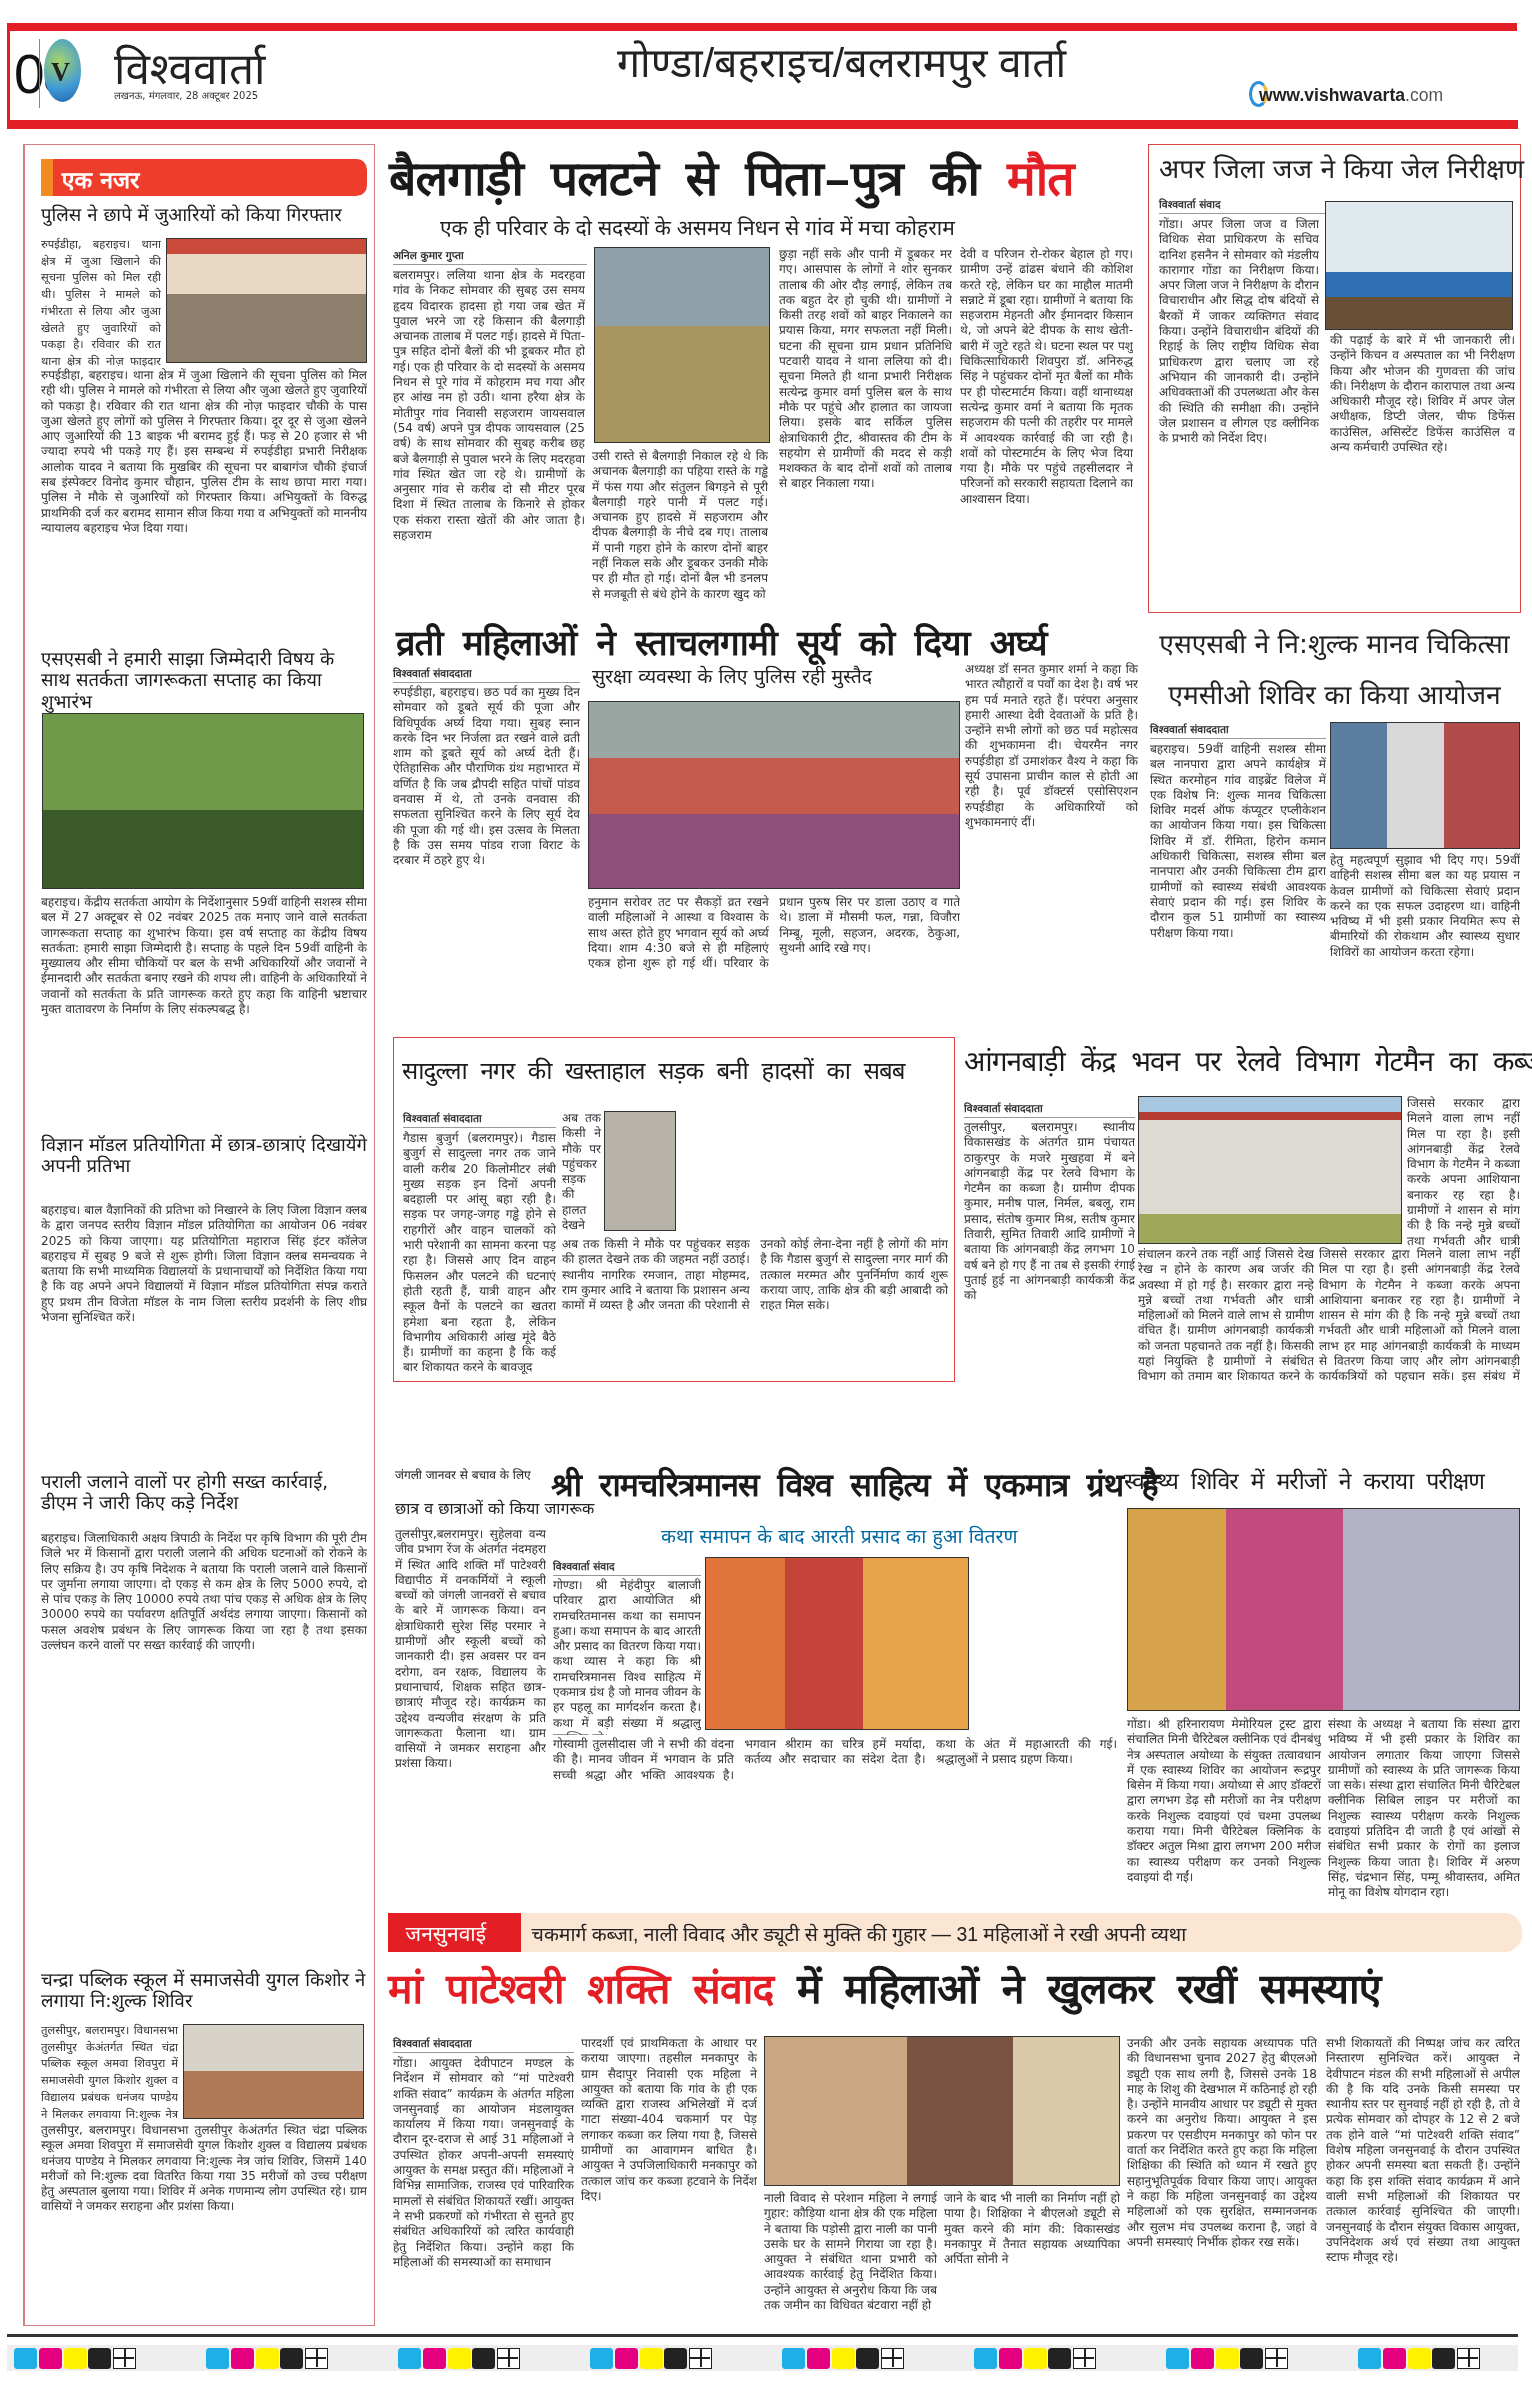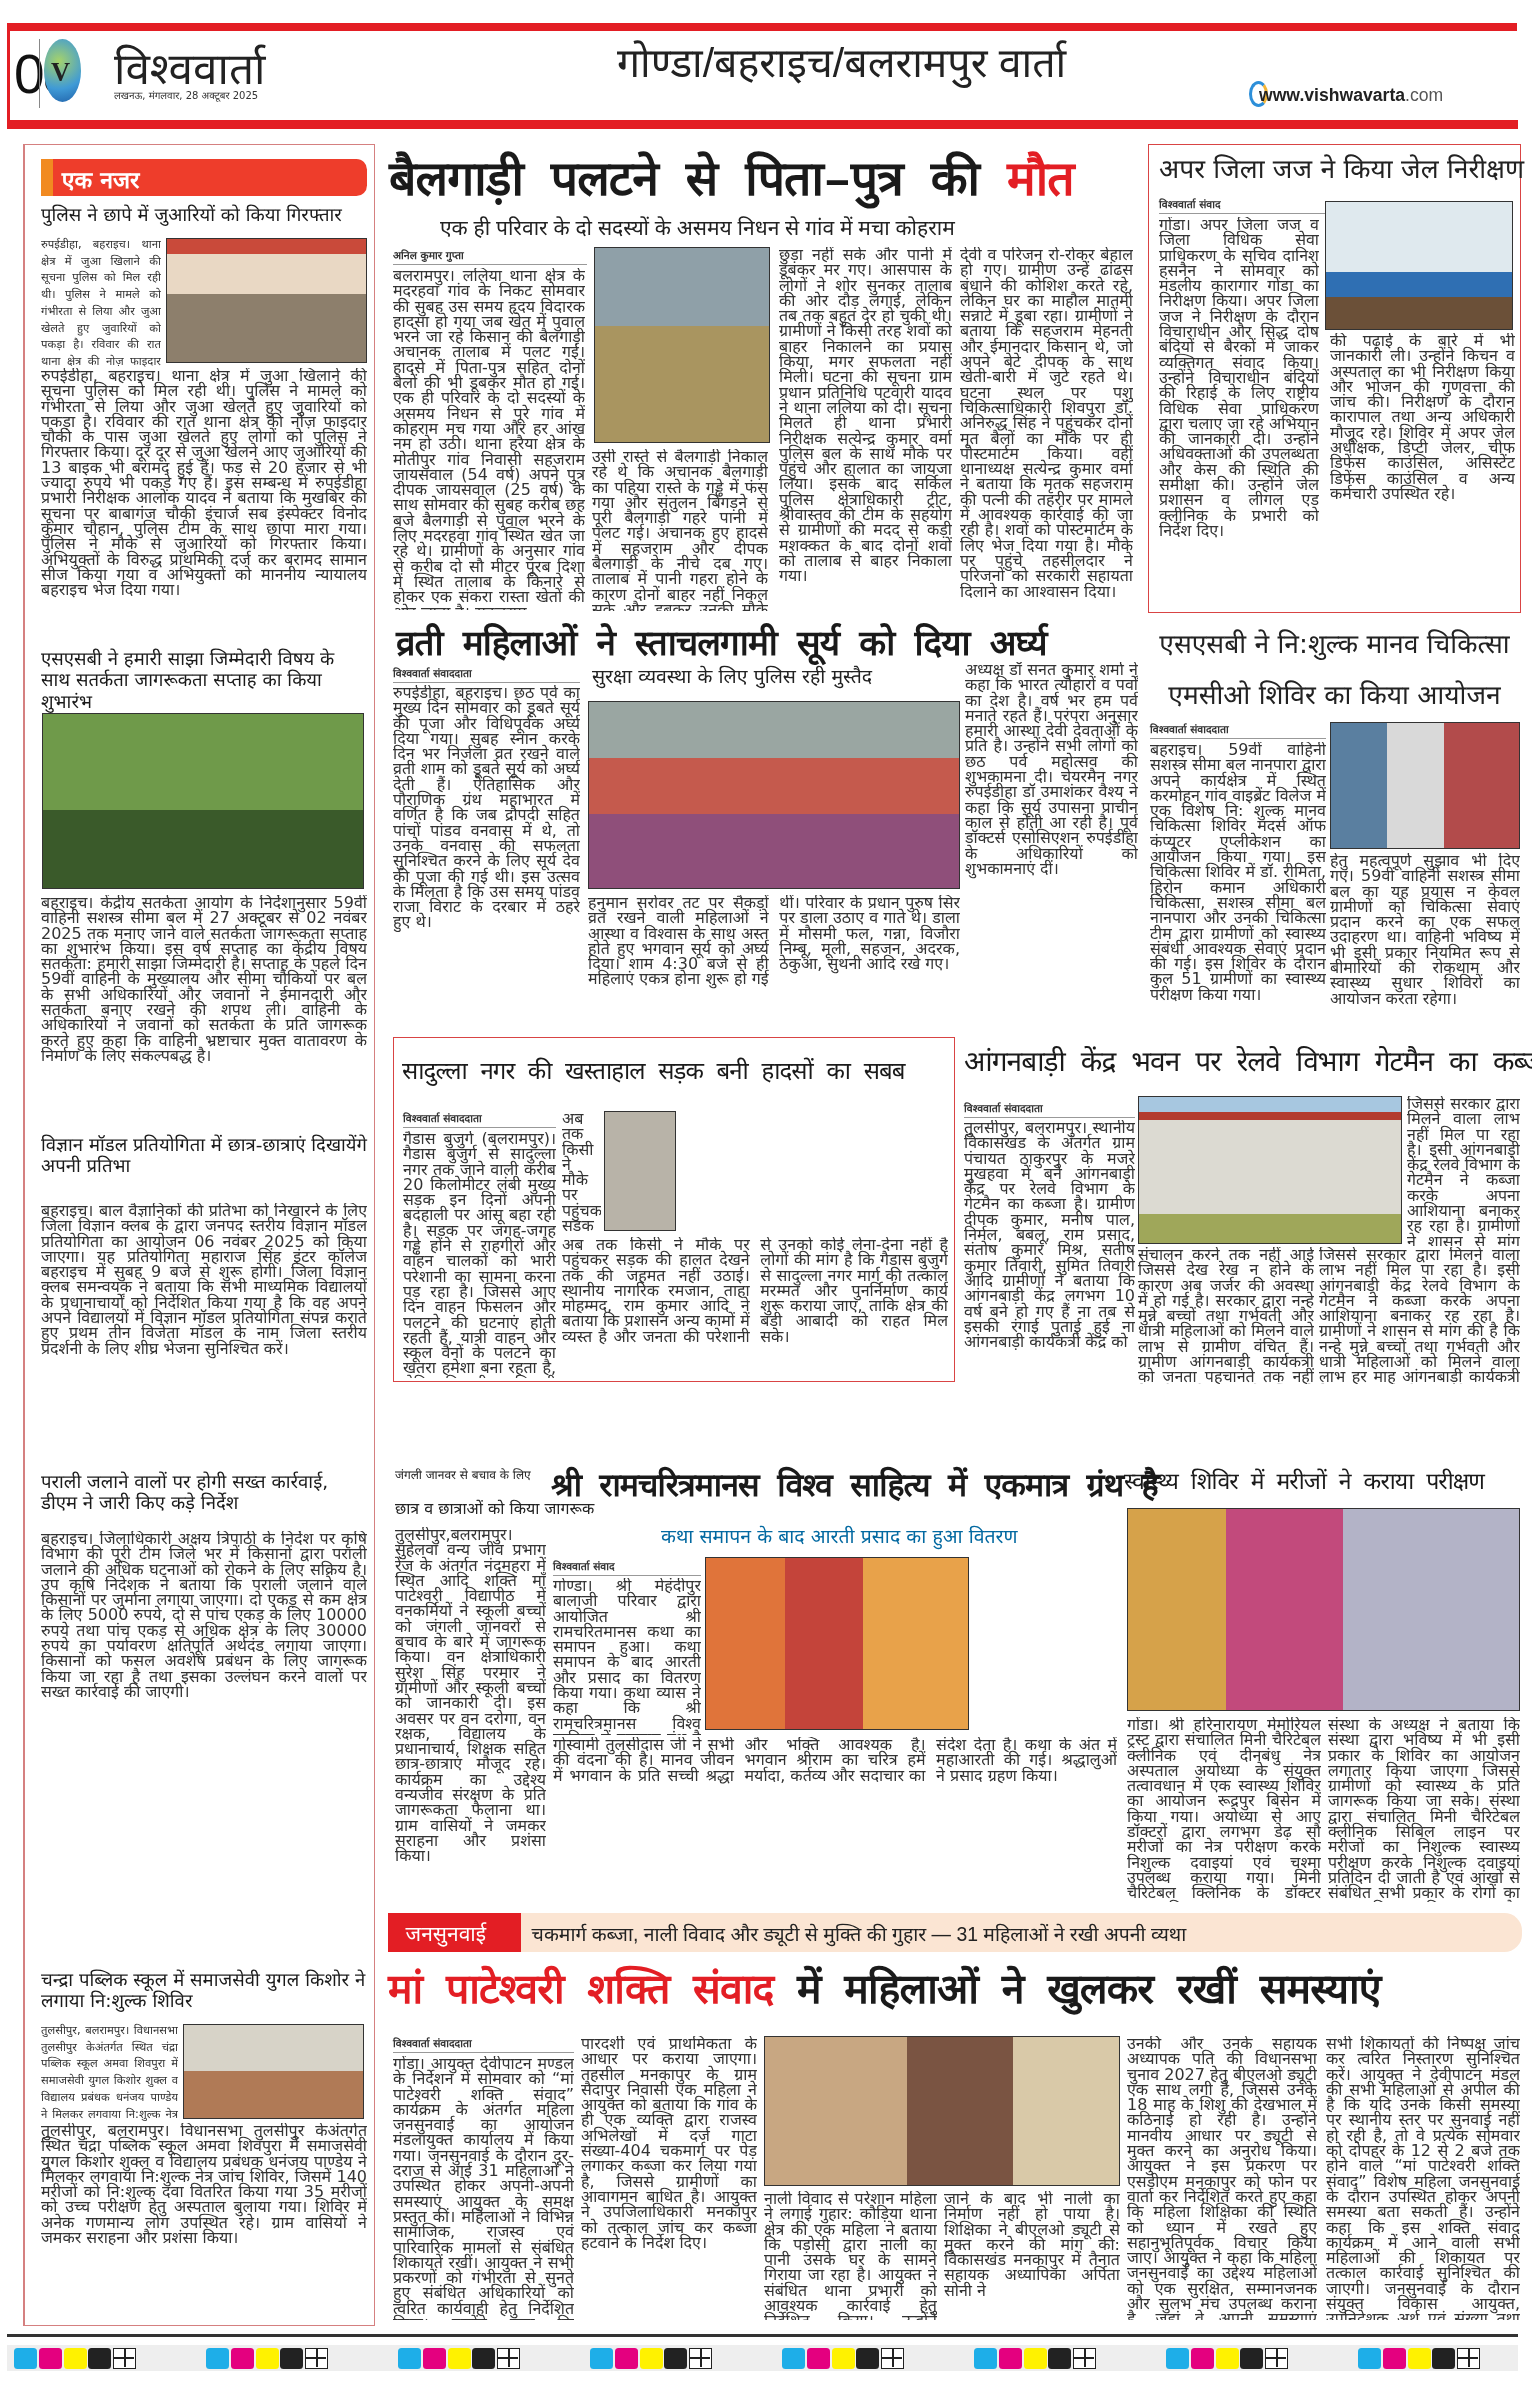--- a/index.html
+++ b/index.html
@@ -12,21 +12,21 @@
 .logo{left:44px;top:39px;width:37px;height:63px;border-radius:50%;background:radial-gradient(circle at 40% 35%,#a6d36a,#3f9ad6 60%,#1e5fa8);}
 .logo span{position:absolute;left:7px;top:17.6px;font:bold 26.4px "Liberation Serif",serif;color:#222}
 .brand{left:69px;top:37px;font-size:44px;font-weight:normal;color:#222}
 .dateline{left:69px;top:88px;font-size:10px;color:#333}
 .section-title{left:187px;top:33px;font-size:41px;color:#222;font-family:"Liberation Sans",sans-serif}
 .site{left:1259px;top:85px;font-size:17.6px;font-weight:bold;color:#222;font-family:"Liberation Sans",sans-serif}
 .site .com{color:#555;font-weight:normal}
 .ie-icon{left:1249px;top:81px;width:19.4px;height:26.4px;border-radius:50%;border:3.5px solid #2d8fd9;border-right-color:#f3b536}
 .box{border:1.3px solid #d58080}
 .redbox{border:1.8px solid #d94444}
-.txt{font-size:16px;line-height:15.3px;color:#333;text-align:justify;overflow:hidden}
+.txt{font-size:12px;line-height:15.3px;color:#333;text-align:justify;overflow:hidden}
 .txtL{font-size:11.4px;line-height:16.7px;color:#333;text-align:justify;overflow:hidden}
 .h-big{font-family:Liberation Mono, monospace;font-weight:bold;color:#1a1a1a;white-space:nowrap;letter-spacing:-0.9px}
 .h-med{font-family:"DejaVu Sans",sans-serif;color:#1a1a1a;line-height:1.15}
 .byline{font-size:10.6px;font-weight:bold;color:#333;border-bottom:1.8px solid #999;padding-bottom:1.8px}
 .photo{background:#7a8c6a;border:0.9px solid #333}
 .ek-nazar{left:41px;top:159px;width:326px;height:37px;background:#ee3d2b;border-radius:0 10.6px 10.6px 0;border-left:12.3px solid #f18a21}
 .ek-nazar span{position:absolute;left:8.8px;top:3.5px;font-size:23px;font-weight:bold;color:#fff}
 .jan-tag{left:388px;top:1913px;width:134px;height:39px;background:#e31e24}
 .jan-tag span{position:absolute;left:17.6px;top:6.2px;font-size:21px;color:#fff;font-family:"Liberation Sans",sans-serif}
 .jan-strip{left:521px;top:1913px;width:1001px;height:39px;background:#fbe5d3;border-radius:0 17.6px 17.6px 0}

